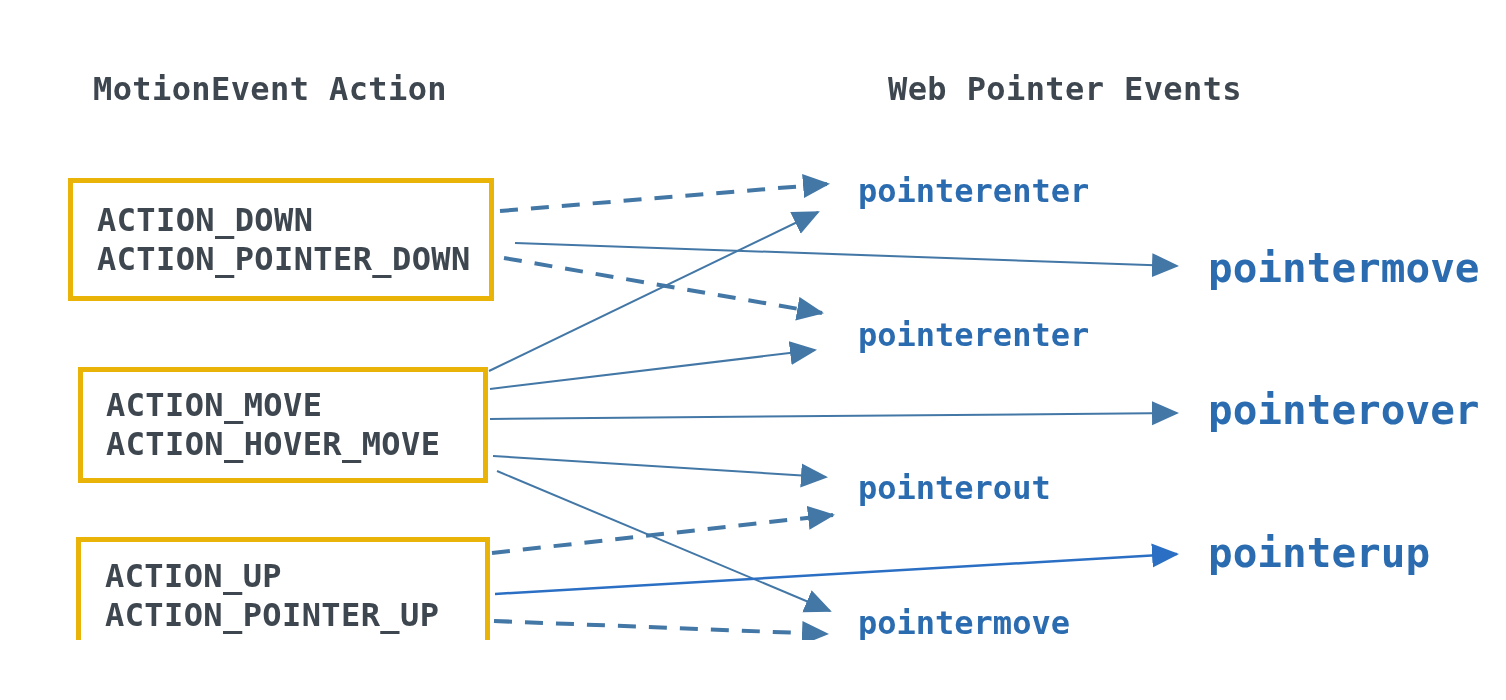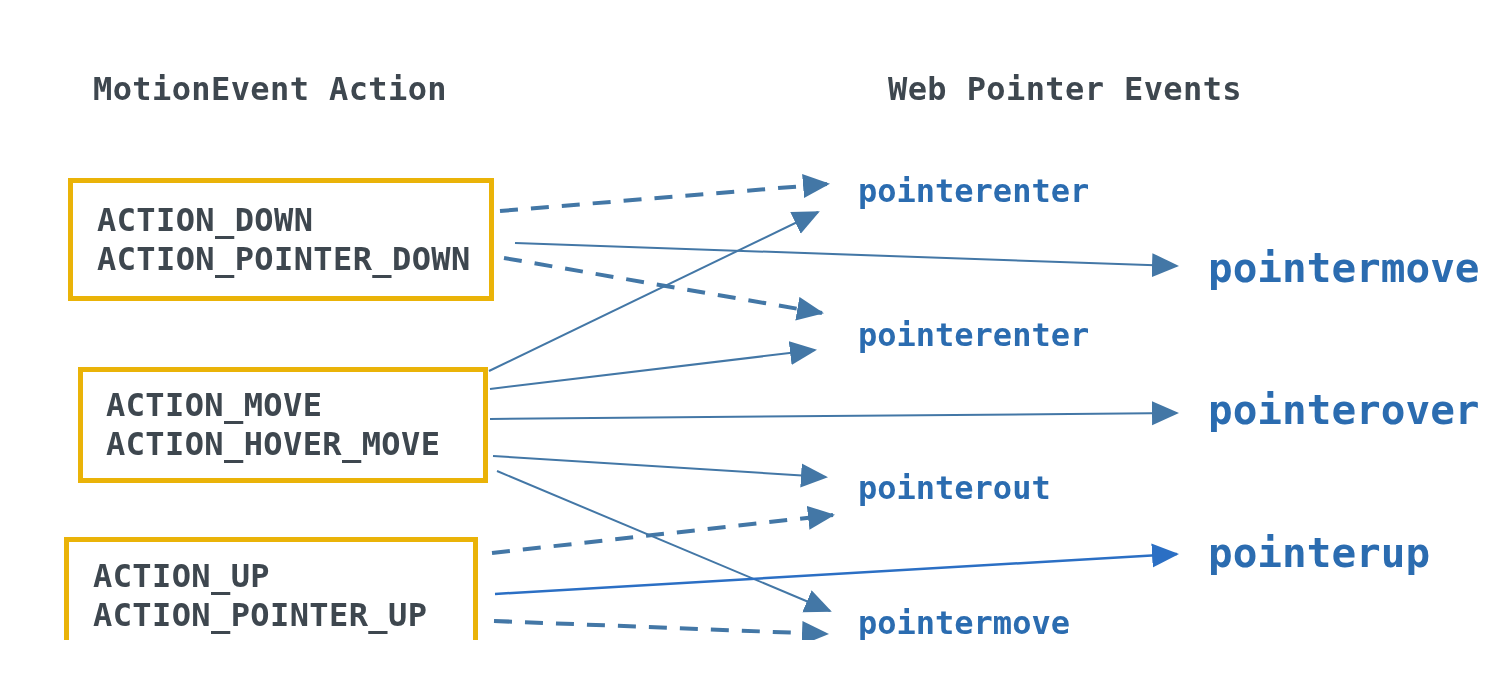--- a/index.html
+++ b/index.html
@@ -37,21 +37,21 @@
     padding-left: 24px;
     font-size: 32px;
     font-weight: bold;
     letter-spacing: 0.4px;
     line-height: 39px;
     color: #3e474f;
     white-space: nowrap;
   }
   #box-down { left: 68px; top: 178px; width: 426px; height: 123px; }
   #box-move { left: 78px; top: 367px; width: 410px; height: 116px; padding-left: 23px; }
-  #box-up   { left: 64px; top: 537px; width: 414px; height: 117px; }
+  #box-up   { left: 76px; top: 537px; width: 414px; height: 117px; }
 
   .pointer-event {
     position: absolute;
     font-weight: bold;
     color: #2b6cb0;
     white-space: nowrap;
   }
   .pointer-event.near { font-size: 32px; line-height: 40px; left: 858px; }
   .pointer-event.far  { font-size: 41px; line-height: 52px; left: 1208px; }
   #ev-pointerenter { top: 171px; }

